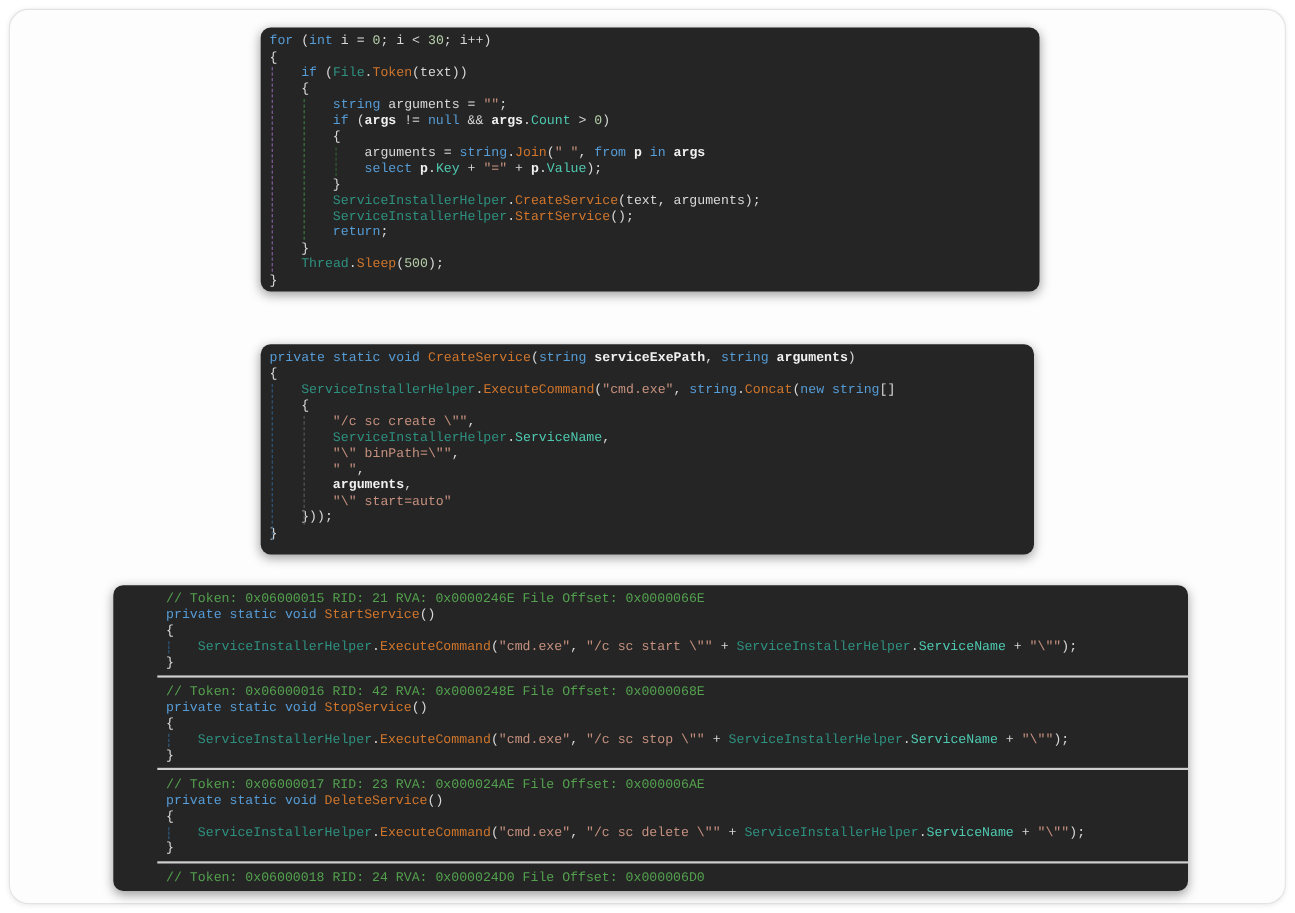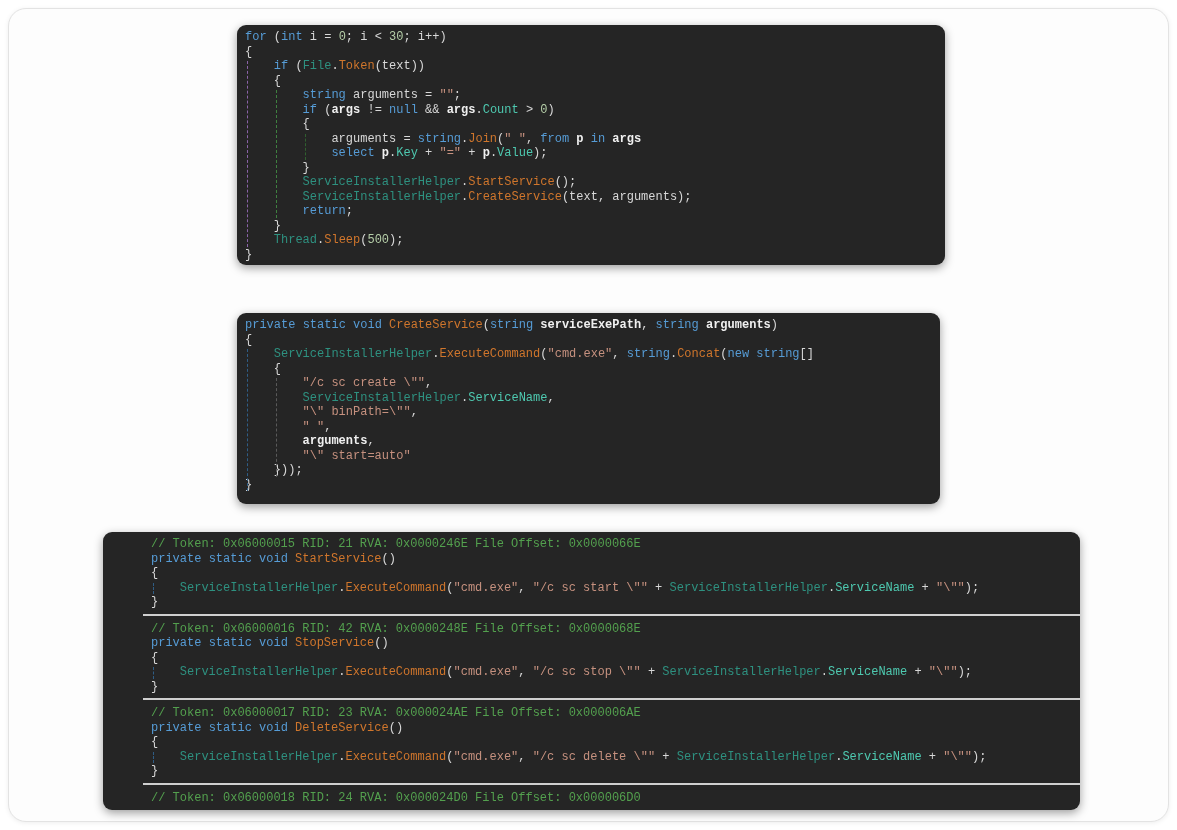--- a/index.html
+++ b/index.html
@@ -54,22 +54,22 @@
       <div class="line"><span class="tk-k">for</span><span class="tk-x"> (</span><span class="tk-k">int</span><span class="tk-x"> i = </span><span class="tk-n">0</span><span class="tk-x">; i &lt; </span><span class="tk-n">30</span><span class="tk-x">; i++)</span></div>
       <div class="line"><span class="tk-x">{</span></div>
       <div class="line"><span class="tk-x">    </span><span class="tk-k">if</span><span class="tk-x"> (</span><span class="tk-t">File</span><span class="tk-x">.</span><span class="tk-m">Token</span><span class="tk-x">(text))</span></div>
       <div class="line"><span class="tk-x">    {</span></div>
       <div class="line"><span class="tk-x">        </span><span class="tk-k">string</span><span class="tk-x"> arguments = </span><span class="tk-s">""</span><span class="tk-x">;</span></div>
       <div class="line"><span class="tk-x">        </span><span class="tk-k">if</span><span class="tk-x"> (</span><span class="tk-b">args</span><span class="tk-x"> != </span><span class="tk-k">null</span><span class="tk-x"> &amp;&amp; </span><span class="tk-b">args</span><span class="tk-x">.</span><span class="tk-p">Count</span><span class="tk-x"> &gt; </span><span class="tk-n">0</span><span class="tk-x">)</span></div>
       <div class="line"><span class="tk-x">        {</span></div>
       <div class="line"><span class="tk-x">            arguments = </span><span class="tk-k">string</span><span class="tk-x">.</span><span class="tk-m">Join</span><span class="tk-x">(</span><span class="tk-s">" "</span><span class="tk-x">, </span><span class="tk-k">from</span><span class="tk-x"> </span><span class="tk-b">p</span><span class="tk-x"> </span><span class="tk-k">in</span><span class="tk-x"> </span><span class="tk-b">args</span></div>
       <div class="line"><span class="tk-x">            </span><span class="tk-k">select</span><span class="tk-x"> </span><span class="tk-b">p</span><span class="tk-x">.</span><span class="tk-p">Key</span><span class="tk-x"> + </span><span class="tk-s">"="</span><span class="tk-x"> + </span><span class="tk-b">p</span><span class="tk-x">.</span><span class="tk-p">Value</span><span class="tk-x">);</span></div>
       <div class="line"><span class="tk-x">        }</span></div>
+      <div class="line"><span class="tk-x">        </span><span class="tk-t">ServiceInstallerHelper</span><span class="tk-x">.</span><span class="tk-m">CreateService</span><span class="tk-x">(text, arguments);</span></div>
       <div class="line"><span class="tk-x">        </span><span class="tk-t">ServiceInstallerHelper</span><span class="tk-x">.</span><span class="tk-m">StartService</span><span class="tk-x">();</span></div>
-      <div class="line"><span class="tk-x">        </span><span class="tk-t">ServiceInstallerHelper</span><span class="tk-x">.</span><span class="tk-m">CreateService</span><span class="tk-x">(text, arguments);</span></div>
       <div class="line"><span class="tk-x">        </span><span class="tk-k">return</span><span class="tk-x">;</span></div>
       <div class="line"><span class="tk-x">    }</span></div>
       <div class="line"><span class="tk-x">    </span><span class="tk-t">Thread</span><span class="tk-x">.</span><span class="tk-m">Sleep</span><span class="tk-x">(</span><span class="tk-n">500</span><span class="tk-x">);</span></div>
       <div class="line"><span class="tk-x">}</span></div>
     </div>
   </div>
 <div class="panel panel2">
     <div class="sec">
       <div class="guide g-blue" style="left: calc(0ch + 2px); top: 31px; height: 142px;"></div>
       <div class="guide g-gray" style="left: calc(4ch + 2px); top: 60px; height: 98.5px;"></div>

